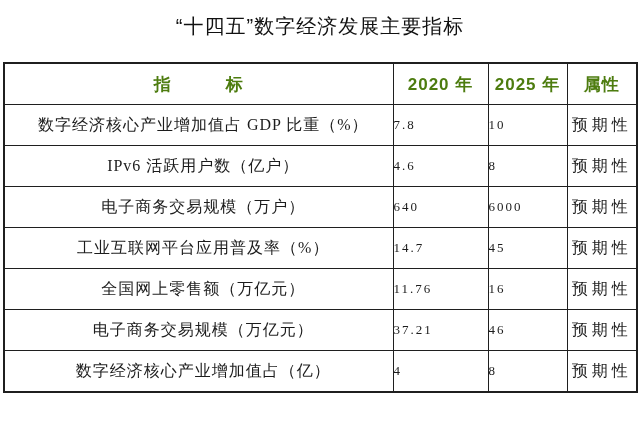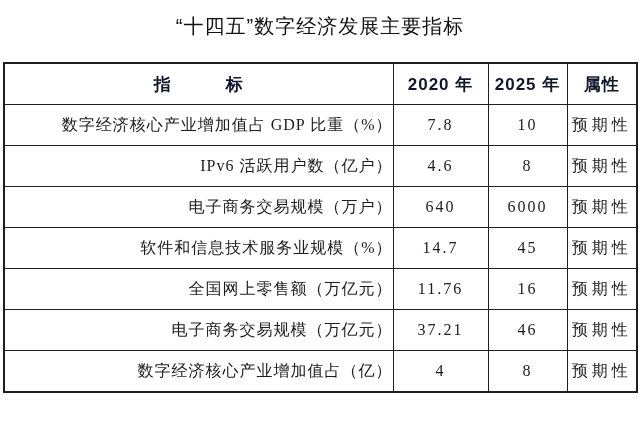--- a/index.html
+++ b/index.html
@@ -42,31 +42,31 @@
     vertical-align: middle;
     overflow: hidden;
     white-space: nowrap;
   }
   th {
     font-family: "Liberation Sans", "DejaVu Sans", sans-serif;
     font-weight: bold;
     font-size: 17px;
     text-align: center;
     letter-spacing: 1px;
-    color: #0f172a;
+    color: #4d7c0f;
   }
   td.ind {
-    text-align: right;
+    text-align: center;
     padding-left: 9px;
     font-size: 16px;
     letter-spacing: 1px;
   }
   td.num {
-    text-align: center;
-    font-size: 16px;
+    text-align: left;
+    font-size: 13px;
     letter-spacing: 2px;
     margin-left: 25px;
   }
   td.attr {
     text-align: center;
     font-size: 16px;
     letter-spacing: 4px;
     border-radius: 14px;
   }
 </style>
@@ -105,21 +105,21 @@
         <td class="num">8</td>
         <td class="attr">预期性</td>
       </tr>
       <tr>
         <td class="ind">电子商务交易规模（万户）</td>
         <td class="num">640</td>
         <td class="num">6000</td>
         <td class="attr">预期性</td>
       </tr>
       <tr>
-        <td class="ind">软件和信息技术服务业规模（%）</td>
+        <td class="ind">工业互联网平台应用普及率（%）</td>
         <td class="num">14.7</td>
         <td class="num">45</td>
         <td class="attr">预期性</td>
       </tr>
       <tr>
         <td class="ind">全国网上零售额（万亿元）</td>
         <td class="num">11.76</td>
         <td class="num">16</td>
         <td class="attr">预期性</td>
       </tr>

